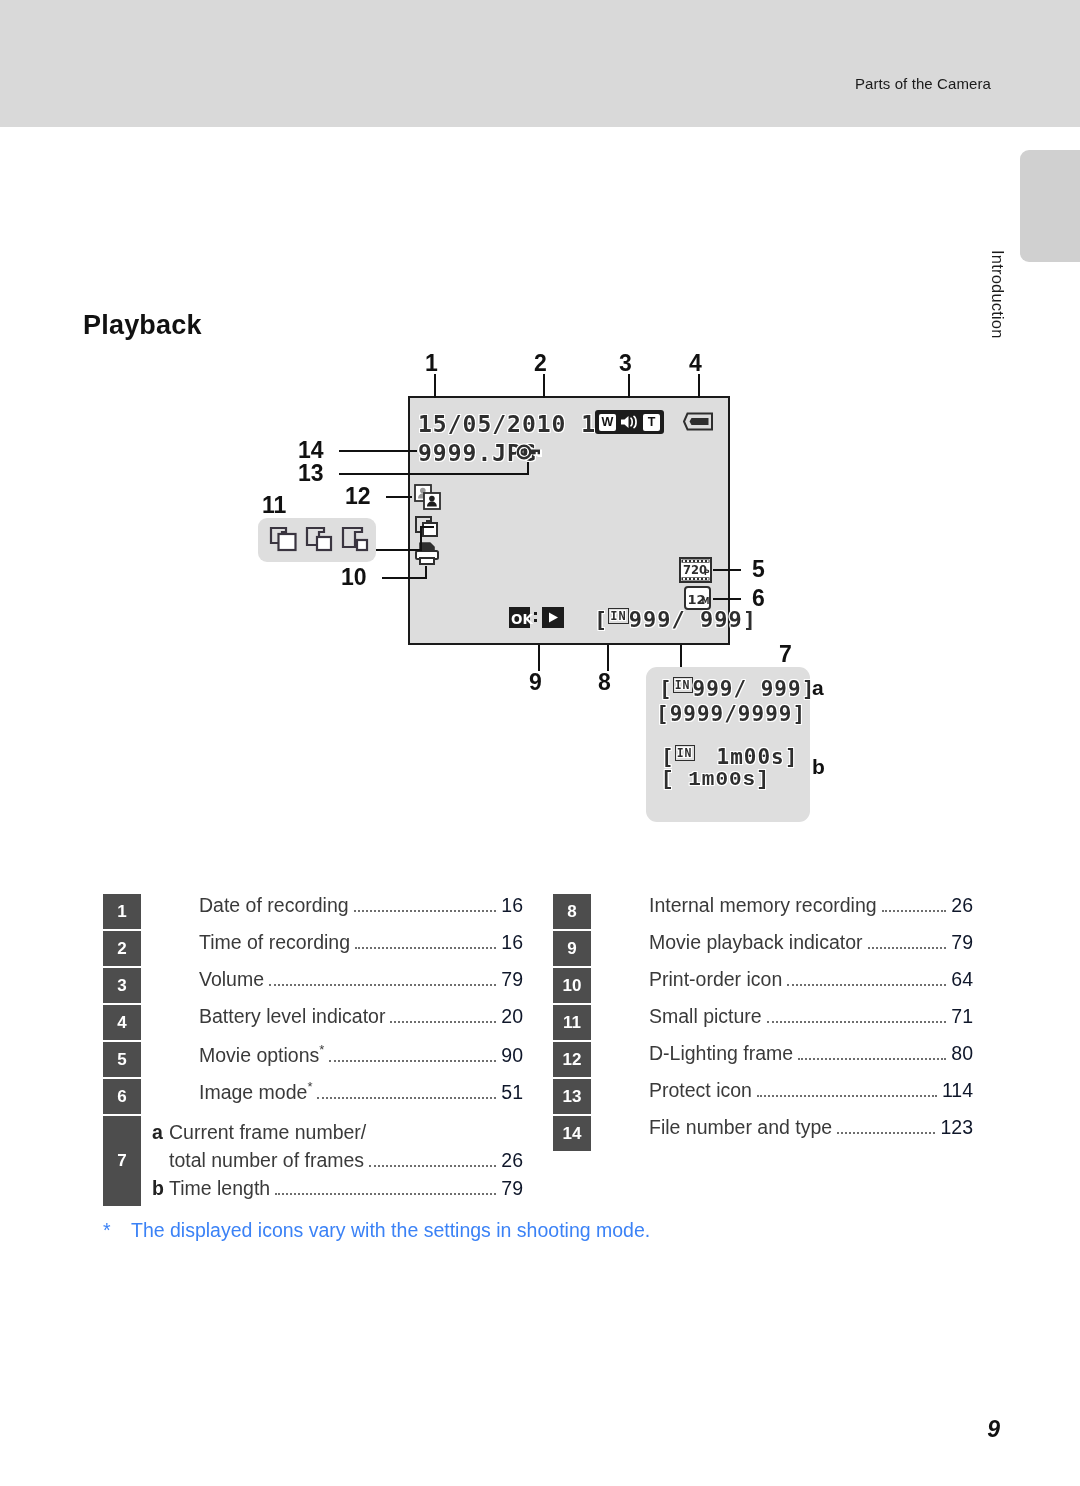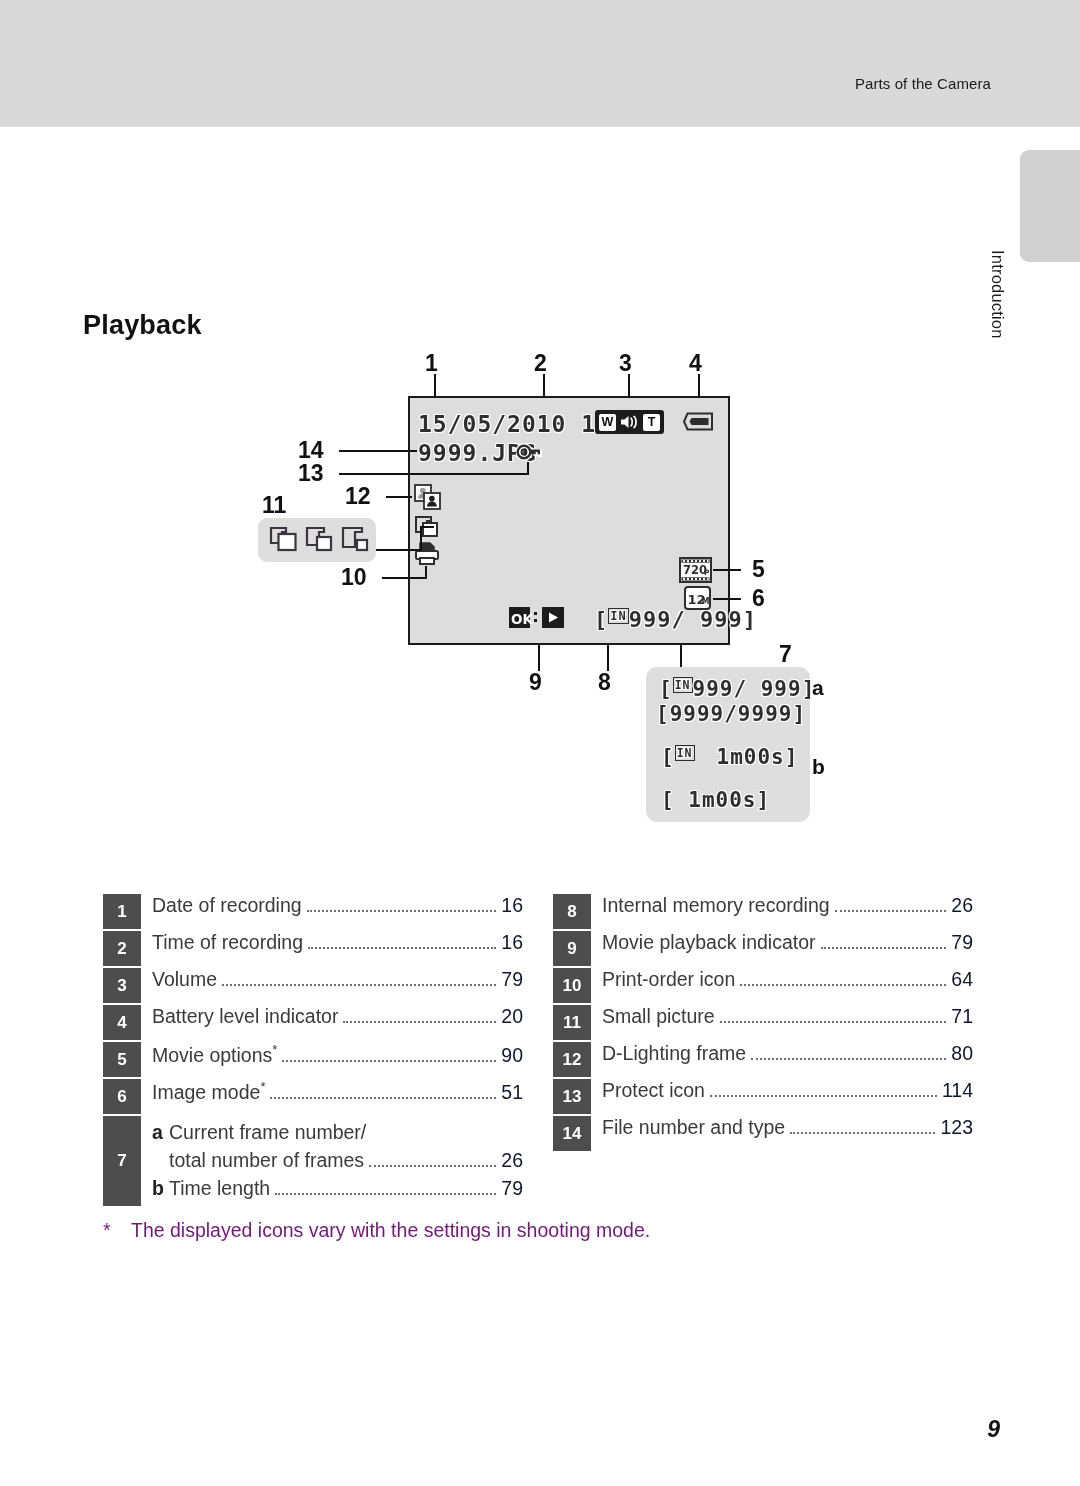--- a/index.html
+++ b/index.html
@@ -109,38 +109,39 @@
   .badge{
     width:38px;min-width:38px;background:#4d4d4d;color:#fff;
     font-size:17px;font-weight:bold;
     display:flex;align-items:center;justify-content:center;
     font-family:"Liberation Sans",sans-serif;
   }
   .lbl{
     flex:1;display:flex;align-items:baseline;
     padding-left:11px;font-size:19.5px;color:#3a3a3a;
     white-space:nowrap;
+    margin-left:47px;
   }
   .lbl .txt{position:relative;}
   .dots{
     flex:1;border-bottom:2.5px dotted #6e6e6e;
     margin:0 5px 5px 5px;min-width:20px;
   }
   .pg{font-size:19.5px;color:#0f172a;}
   .star{font-size:13px;vertical-align:super;}
   
   .lrow7{height:90px;}
   .lrow7 .badge{align-items:center;}
   .r7body{flex:1;padding-left:11px;display:flex;flex-direction:column;justify-content:center;}
   .r7line{display:flex;align-items:baseline;font-size:19.5px;color:#3a3a3a;white-space:nowrap;line-height:1.42;}
   .ab{font-weight:bold;color:#222;width:17px;min-width:17px;}
   
   .footnote{
     position:absolute;left:103px;top:1219px;
-    font-size:19.5px;color:#701a75;white-space:nowrap;
+    font-size:19.5px;color:#3b82f6;white-space:nowrap;
   }
   .footnote .fstar{display:inline-block;width:28px;}
   
   .pagenum{
     position:absolute;right:80px;top:1416px;
     font-size:23px;font-weight:bold;font-style:italic;color:#111;
   }
 </style>
 </head>
 <body>
@@ -330,21 +331,21 @@
   <div class="cnum" style="left:779px;top:643px;">7</div>
 
   <div class="detail-box">
     <div class="lcdtxt" style="left:13px;top:10px;font-size:21px;">
       <span>[</span><span style="font-size:11.5px;vertical-align:7px;border:1.6px solid #2e2e2e;padding:0 1px;">IN</span><span>999/ 999]</span>
     </div>
     <div class="lcdtxt" style="left:10px;top:35px;font-size:21px;">[9999/9999]</div>
     <div class="lcdtxt" style="left:15px;top:78px;font-size:21px;">
       <span>[</span><span style="font-size:11.5px;vertical-align:7px;border:1.6px solid #2e2e2e;padding:0 1px;">IN</span><span style="display:inline-block;width:22px;"></span><span>1m00s]</span>
     </div>
-    <div class="lcdtxt" style="left:15px;top:121px;font-size:21px;">[      1m00s]</div>
+    <div class="lcdtxt" style="left:15px;top:101px;font-size:21px;font-family:Liberation Mono, monospace;">[      1m00s]</div>
   </div>
   <div class="dlabel" style="left:812px;top:676px;">a</div>
   <div class="dlabel" style="left:812px;top:755px;">b</div>
 </div>
 
 <div class="legend">
 
   <div class="lcol left" id="col-left">
       <div class="lrow">
         <div class="badge">1</div>

